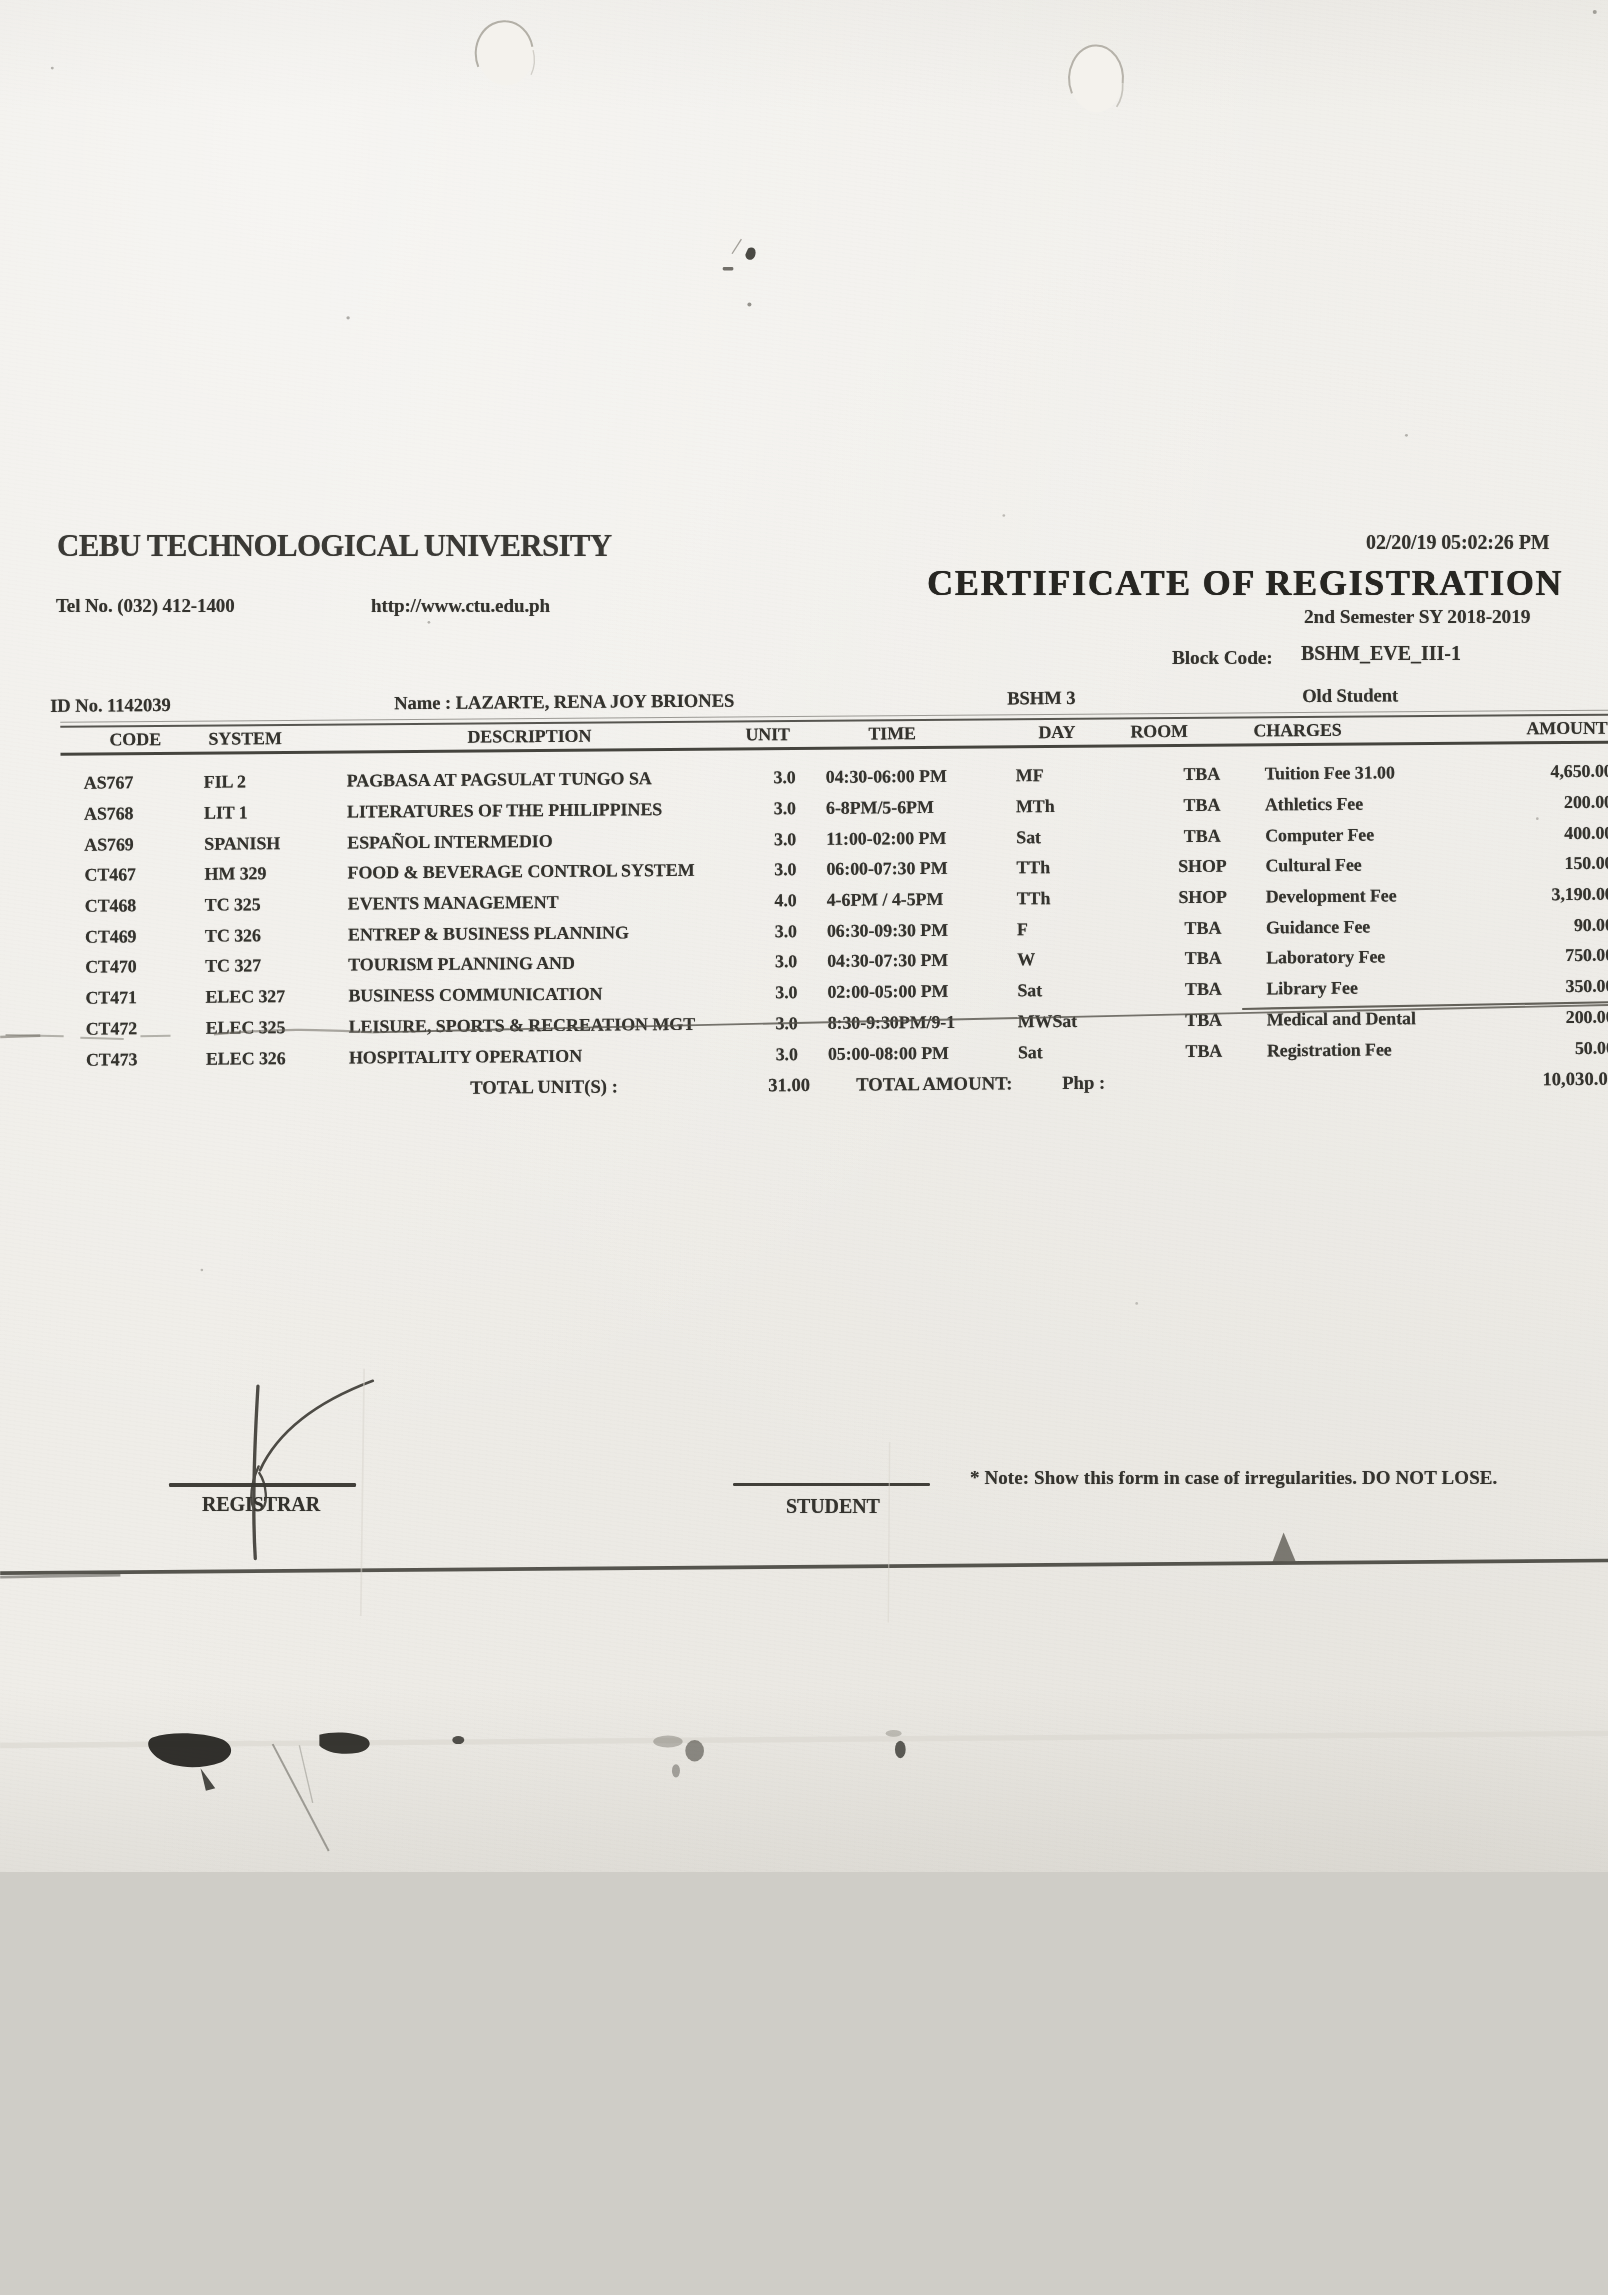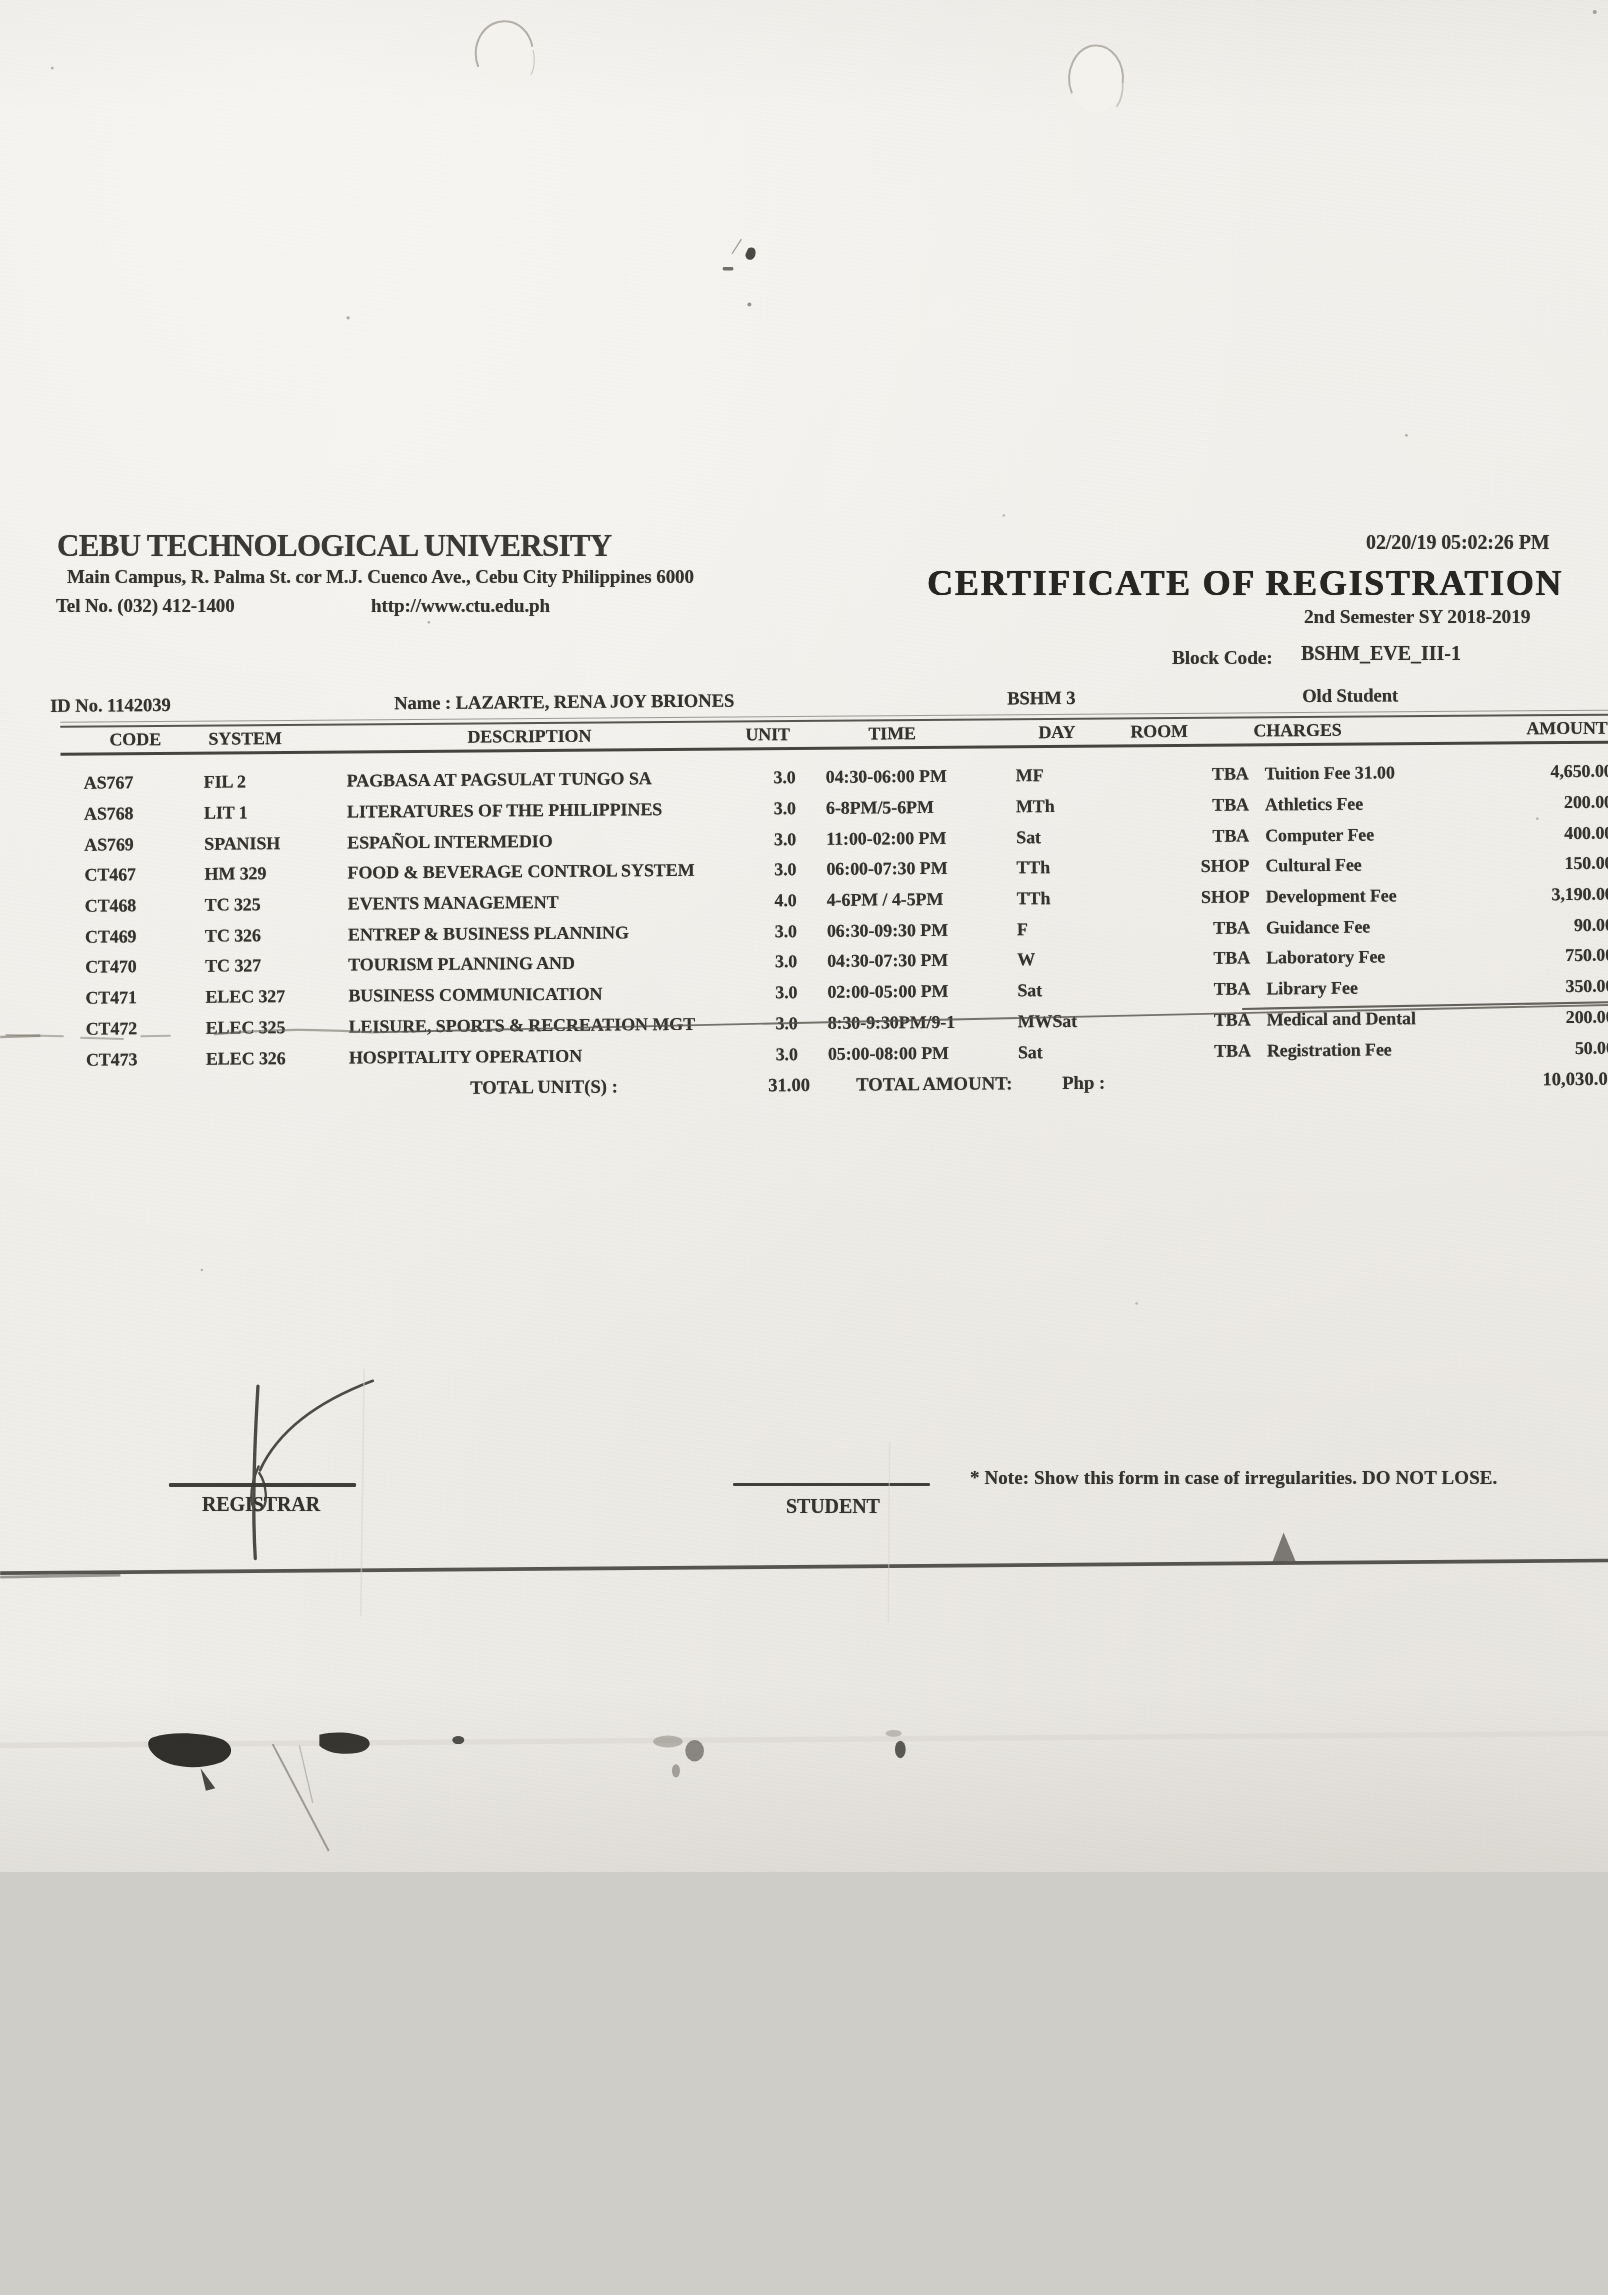--- a/index.html
+++ b/index.html
@@ -53,21 +53,21 @@
   .h-code{left:69px}.h-subject{left:168px}.h-desc{left:427px}.h-unit{left:705px}
   .h-time{left:828px}.h-day{left:998px}.h-room{left:1090px}.h-charges{left:1213px}
   .h-amount{left:1486px}
   .t-row{position:absolute;left:0;width:1576px;height:28px;}
   .t-row span{position:absolute;white-space:nowrap;font-size:18px;font-weight:bold;
     color:#34332e;text-shadow:0 0 0.8px rgba(52,51,46,.55);letter-spacing:-0.1px;}
   .c-code{left:43px}.c-subject{left:163px}.c-desc{left:306px}
   .c-unit{left:695px;width:60px;text-align:right;}
   .c-time{left:785px}
   .c-day{left:975px;width:94px;text-align:left;}
-  .c-room{left:1114px;width:94px;text-align:right;}
+  .c-room{left:1114px;width:94px;text-align:center;}
   .c-charge{left:1224px}
   .c-amount{left:1416px;width:156px;text-align:right;}
   .totals-row{position:absolute;left:0;top:389px;width:1576px;height:28px;}
   .tot-units-label{left:427px}.tot-units-value{left:725px}
   .tot-amount-label{left:813px}.tot-currency{left:1019px}
   .totals-row span{position:absolute;white-space:nowrap;font-size:18.7px;font-weight:bold;
     color:#34332e;text-shadow:0 0 0.8px rgba(52,51,46,.55);}
   .tot-amount-value{left:1416px;width:158px;text-align:right;}
   
   .sig-rule{position:absolute;background:#413f39;border-radius:1.3px;}
@@ -77,21 +77,20 @@
   .student-label{left:786px;top:1495px;font-size:20px;}
   .note{left:970px;top:1467px;font-size:19px;letter-spacing:0.1px;}
   svg.overlay{position:absolute;left:0;top:0;pointer-events:none;}
 </style>
 </head>
 <body>
 
 <div id="page">
 
   <div class="txt uni-name">CEBU TECHNOLOGICAL UNIVERSITY</div>
-  <div class="txt uni-address">Main Campus, R. Palma St. cor M.J. Cuenco Ave., Cebu City Philippines 6000</div>
   <div class="txt uni-tel">Tel No. (032) 412-1400</div>
   <div class="txt uni-web">http://www.ctu.edu.ph</div>
 
   <div class="txt scan-date">02/20/19 05:02:26 PM</div>
   <div class="txt doc-title">CERTIFICATE OF REGISTRATION</div>
   <div class="txt semester">2nd Semester SY 2018-2019</div>
   <div class="txt block-code-label">Block Code:</div>
   <div class="txt block-code-value">BSHM_EVE_III-1</div>
 
   <div id="reg-table">

